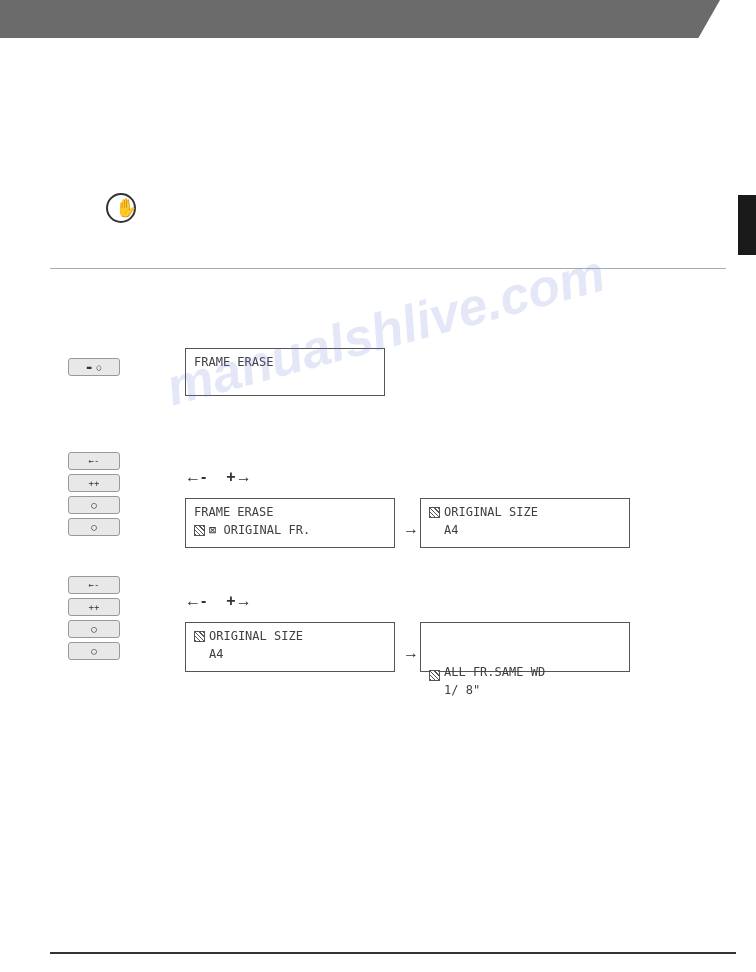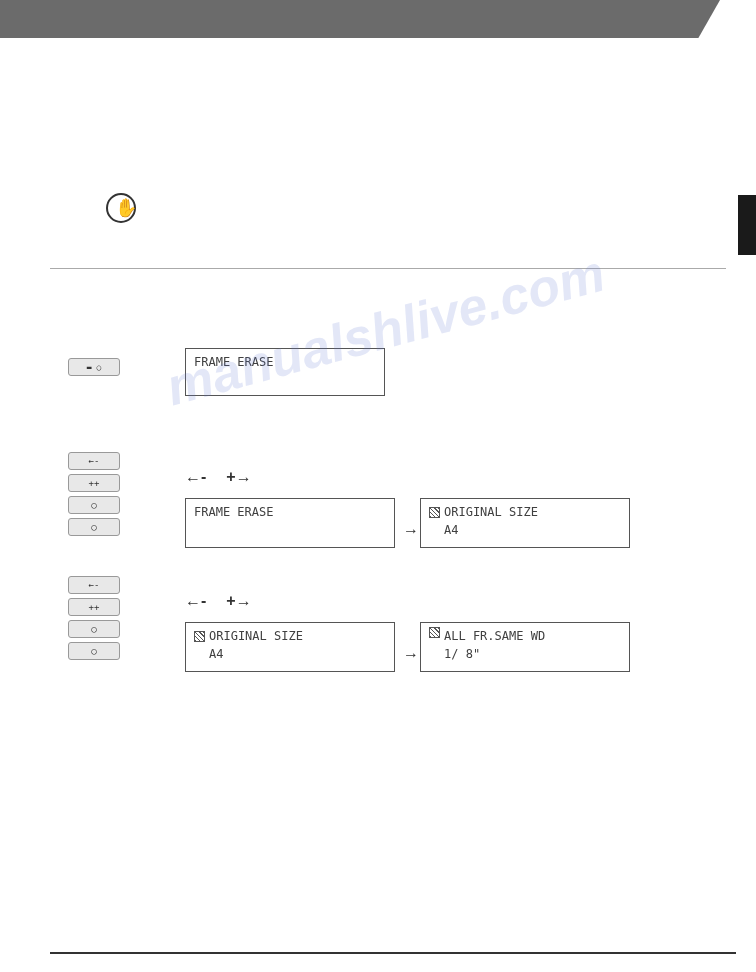--- a/index.html
+++ b/index.html
@@ -164,20 +164,24 @@
 
 <div class="arrow-area" style="left:185px; top:468px;">
   <span style="font-size:16px; font-weight:bold;">←-</span>
   <span style="font-size:16px; font-weight:bold;">+→</span>
 </div>
 
 <div class="lcd-box" style="left:185px; top:498px; width:210px; height:50px;">
   <div style="display:flex; align-items:center;">
     <span style="font-size:12px;">FRAME ERASE</span>
   </div>
+  <div style="display:flex; align-items:center;">
+    <span style="display:inline-block; width:11px; height:11px; border:1.5px solid #555; margin-right:4px; background: repeating-linear-gradient(45deg, #555 0px, #555 1px, #fff 1px, #fff 3px);"></span>
+    <span style="font-size:12px;">⊠ ORIGINAL FR.</span>
+  </div>
 </div>
 
 <span class="right-arrow" style="left:403px; top:520px;">→</span>
 
 <div class="lcd-box" style="left:420px; top:498px; width:210px; height:50px;">
   <div style="display:flex; align-items:center;">
     <span style="display:inline-block; width:11px; height:11px; border:1.5px solid #555; margin-right:4px; background: repeating-linear-gradient(45deg, #555 0px, #555 1px, #fff 1px, #fff 3px);"></span>
     <span style="font-size:12px;">ORIGINAL SIZE</span>
   </div>
   <div style="padding-left:15px;">
@@ -209,21 +213,21 @@
     <span style="font-size:12px;">ORIGINAL SIZE</span>
   </div>
   <div style="padding-left:15px;">
     <span style="font-size:12px;">A4</span>
   </div>
 </div>
 
 <span class="right-arrow" style="left:403px; top:644px;">→</span>
 
 <div class="lcd-box" style="left:420px; top:622px; width:210px; height:50px;">
-  <div style="display:flex; align-items:flex-start;">
+  <div style="display:flex; align-items:flex-end;margin-top:36px;">
     <span style="display:inline-block; width:11px; height:11px; border:1.5px solid #555; margin-right:4px; background: repeating-linear-gradient(45deg, #555 0px, #555 1px, #fff 1px, #fff 3px);"></span>
     <span style="font-size:12px;">ALL FR.SAME WD</span>
   </div>
   <div style="padding-left:15px;">
     <span style="font-size:12px;">1/ 8"</span>
   </div>
 </div>
 
 <div class="bottom-line"></div>
 

